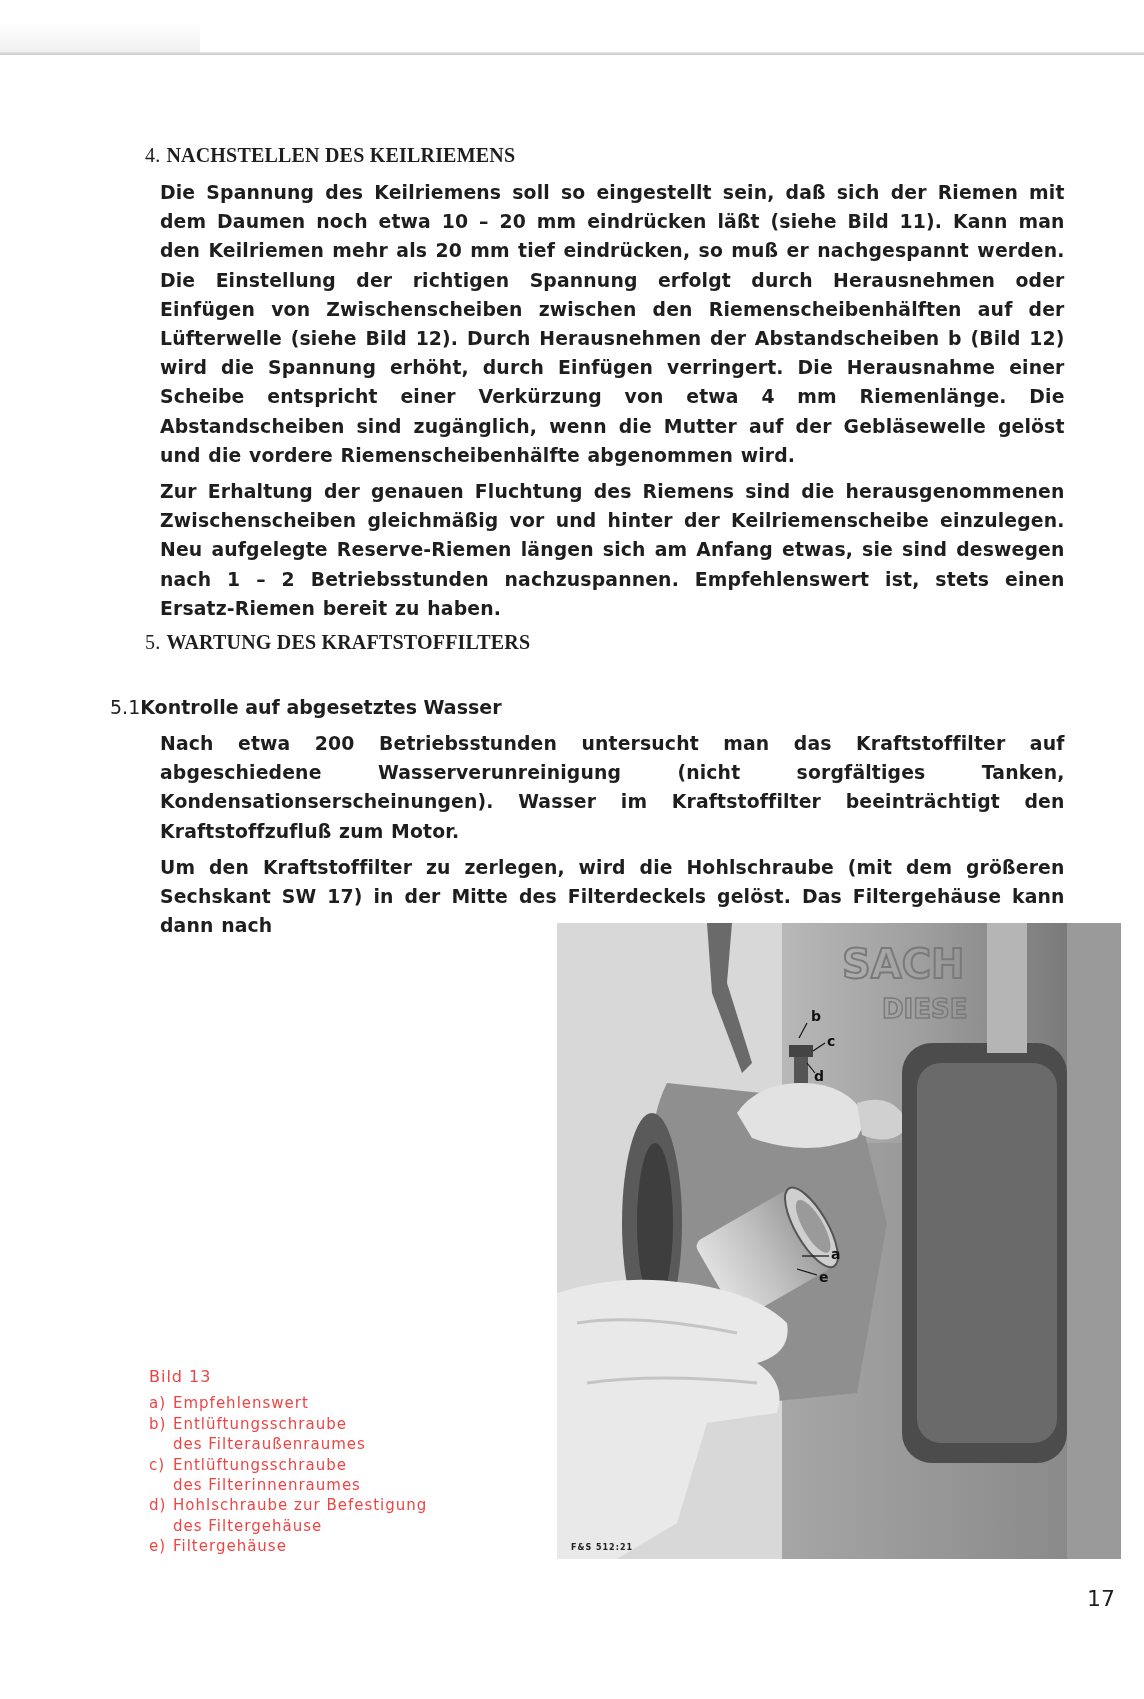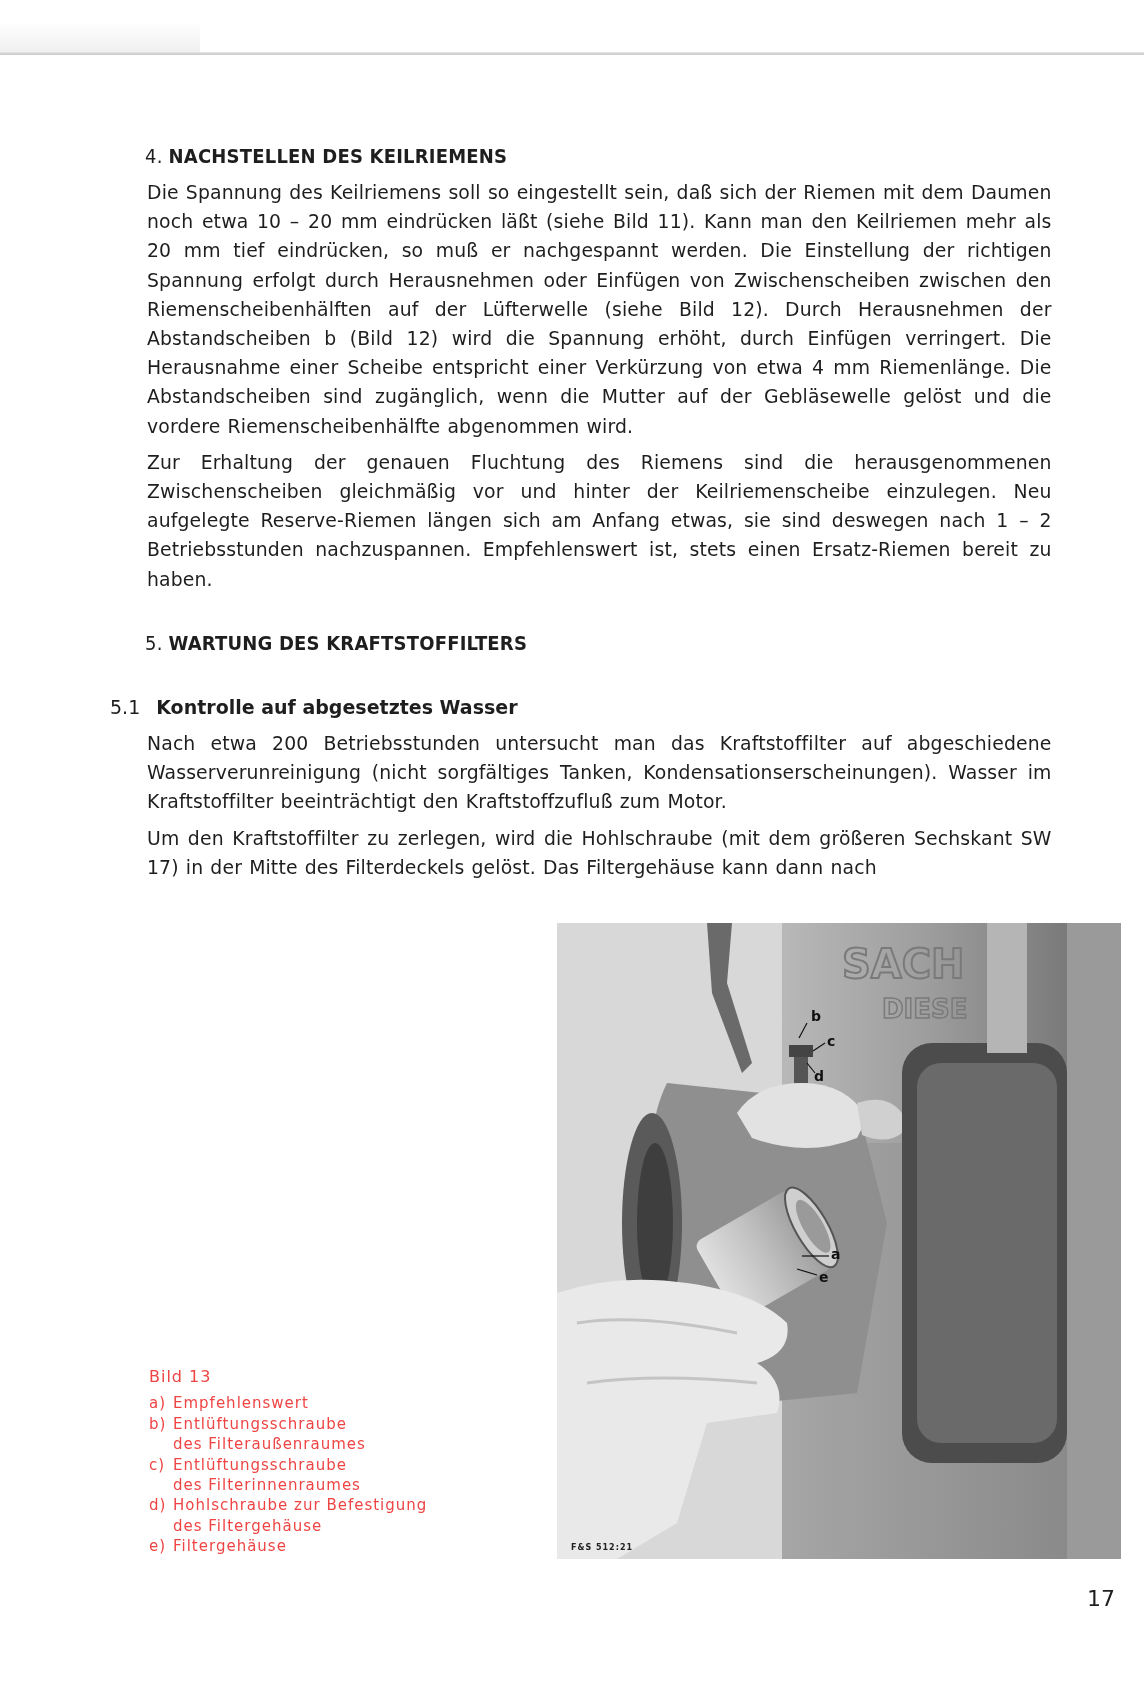--- a/index.html
+++ b/index.html
@@ -2,25 +2,25 @@
 <html><head>
 <meta charset="utf-8">
 <style>
   html, body { margin:0; padding:0; }
   body { width:1144px; height:1699px; background:#ffffff; position:relative; overflow:hidden;
          font-family:"DejaVu Sans", "Liberation Sans", sans-serif; color:#1e1e1e; }
   .topline { position:absolute; left:0; top:52px; width:1144px; height:3px;
              background:linear-gradient(to bottom, #e4e4e4, #c8c8c8); }
   .topshade { position:absolute; left:0; top:22px; width:200px; height:30px;
               background:linear-gradient(to bottom, #ffffff, #f0f0f0); }
-  .block { position:absolute; left:147px; width:923px; }
-  .h2 { position:absolute; left:145px; font-size:20px; font-weight:bold; letter-spacing:0.2px; font-stretch:condensed; }
+  .block { position:absolute; left:160px; width:923px;font-weight:bold; }
+  .h2 { position:absolute; left:145px; font-size:20px; font-weight:bold; letter-spacing:0.2px; font-stretch:condensed;font-family:Liberation Serif, serif; }
   .h2 .num { font-weight:normal; margin-right:6px; }
   .h3 { position:absolute; left:110px; font-size:19px; font-weight:bold; }
-  .h3 .num { font-weight:normal; margin-right:16px; }
+  .h3 .num { font-weight:normal; margin-right:0; }
   .p { font-size:19.2px; line-height:29.2px; text-align:justify; text-align-last:left;
        letter-spacing:0.15px; word-spacing:1px; margin:0; transform:scaleX(0.98); transform-origin:left; }
   .figure { position:absolute; left:557px; top:923px; width:564px; height:636px;
             background:#9a9a9a; overflow:hidden; }
   .caption { position:absolute; left:149px; top:1367px; font-size:15px; line-height:20.4px; letter-spacing:1px; color:#ef4444; }
   .caption .title { margin-bottom:6px; font-size:16px; }
   .caption .item { display:flex; }
   .caption .lbl { width:16px; display:inline-block; margin-right:8px; }
   .pagenum { position:absolute; left:1051px; top:1586px; font-size:22px;margin-left:36px; }
   .watermark { position:absolute; left:8px; top:1726px; font-family:"DejaVu Serif", serif; font-style:italic;

